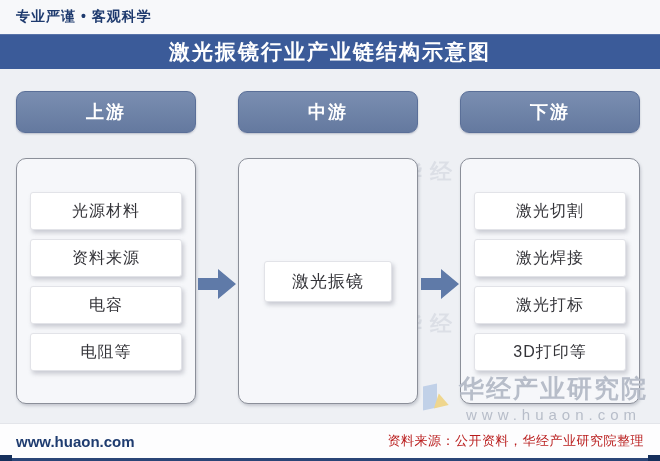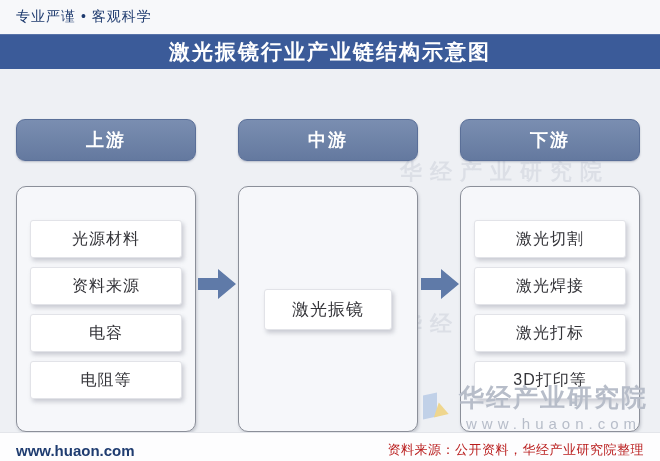--- a/index.html
+++ b/index.html
@@ -13,21 +13,21 @@
   .page { position: absolute; inset: 0; display: flex; flex-direction: column; }
 
   
   .topbar {
     height: 34px; background: #f7f8fa;
     display: flex; align-items: center; justify-content: space-between;
     padding: 0 16px; flex: 0 0 auto;
   }
   .brand { display: flex; align-items: center; gap: 7px; }
   .brand-name { font-size: 15px; font-weight: bold; color: #1e3a6e; letter-spacing: 1px; }
-  .tagline { font-size: 14px; font-weight: normal; color: #1e3a6e; letter-spacing: 1px; }
+  .tagline { font-size: 14px; font-weight: bold; color: #1e3a6e; letter-spacing: 1px; }
 
   
   .titlebar {
     height: 35px; background: #3b5b99;
     display: flex; align-items: center; justify-content: center;
     flex: 0 0 auto;
     box-shadow: inset 0 1px 0 rgba(255,255,255,.15);
   }
   .titlebar span {
     color: #ffffff; font-size: 21px; font-weight: bold; letter-spacing: 2px;
@@ -49,21 +49,20 @@
 
   .col { width: 180px; position: relative; z-index: 1; display: flex; flex-direction: column; }
   .stage-btn {
     height: 42px; border-radius: 9px;
     background: linear-gradient(180deg, #7a8eb1, #64799f);
     border: 1px solid #5a6f98;
     display: flex; align-items: center; justify-content: center;
     color: #ffffff; font-size: 18px; font-weight: bold; letter-spacing: 2px;
     margin-bottom: 25px;
     box-shadow: 0 1px 2px rgba(60,70,100,.3);
-    margin-top: 28px;
   }
   .panel {
     height: 246px; border-radius: 10px;
     background: #f6f7fa;
     border: 1.5px solid #8b8f99;
     box-shadow: 1px 2px 3px rgba(120,125,140,.35);
     padding: 33px 13px 0 13px;
   }
   .panel.center { display: flex; align-items: center; justify-content: center; padding: 16px; }
   .item-box {

